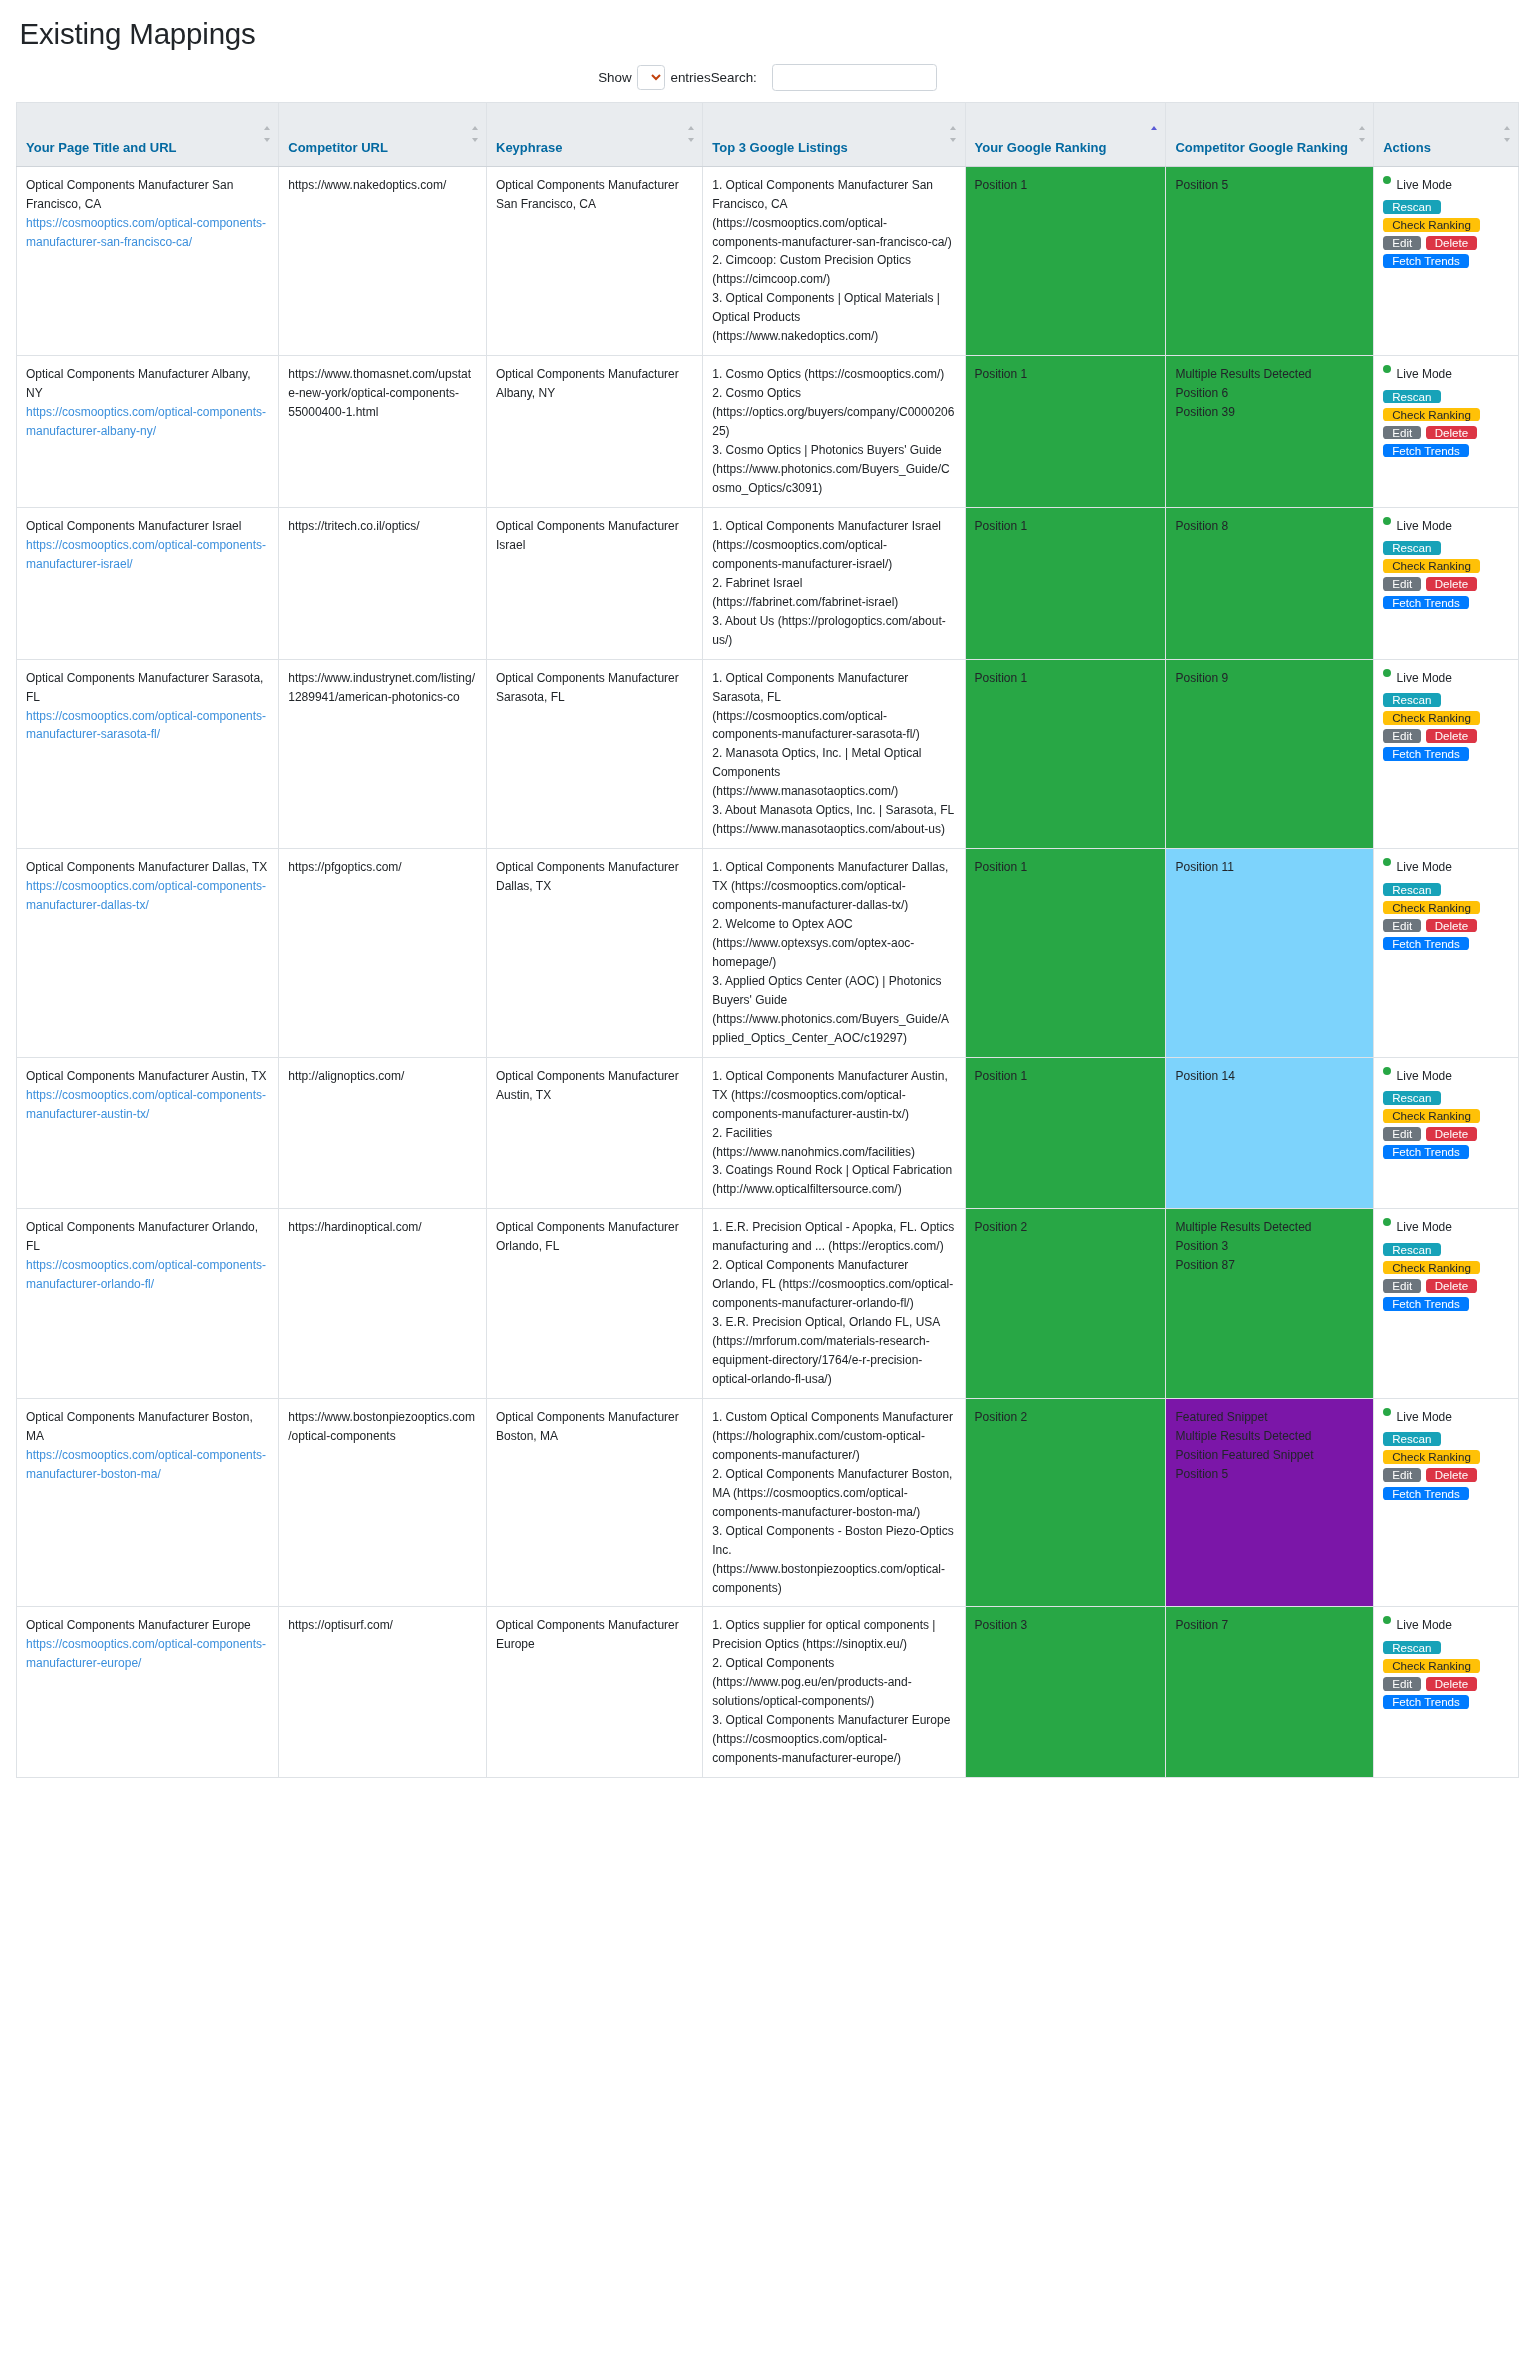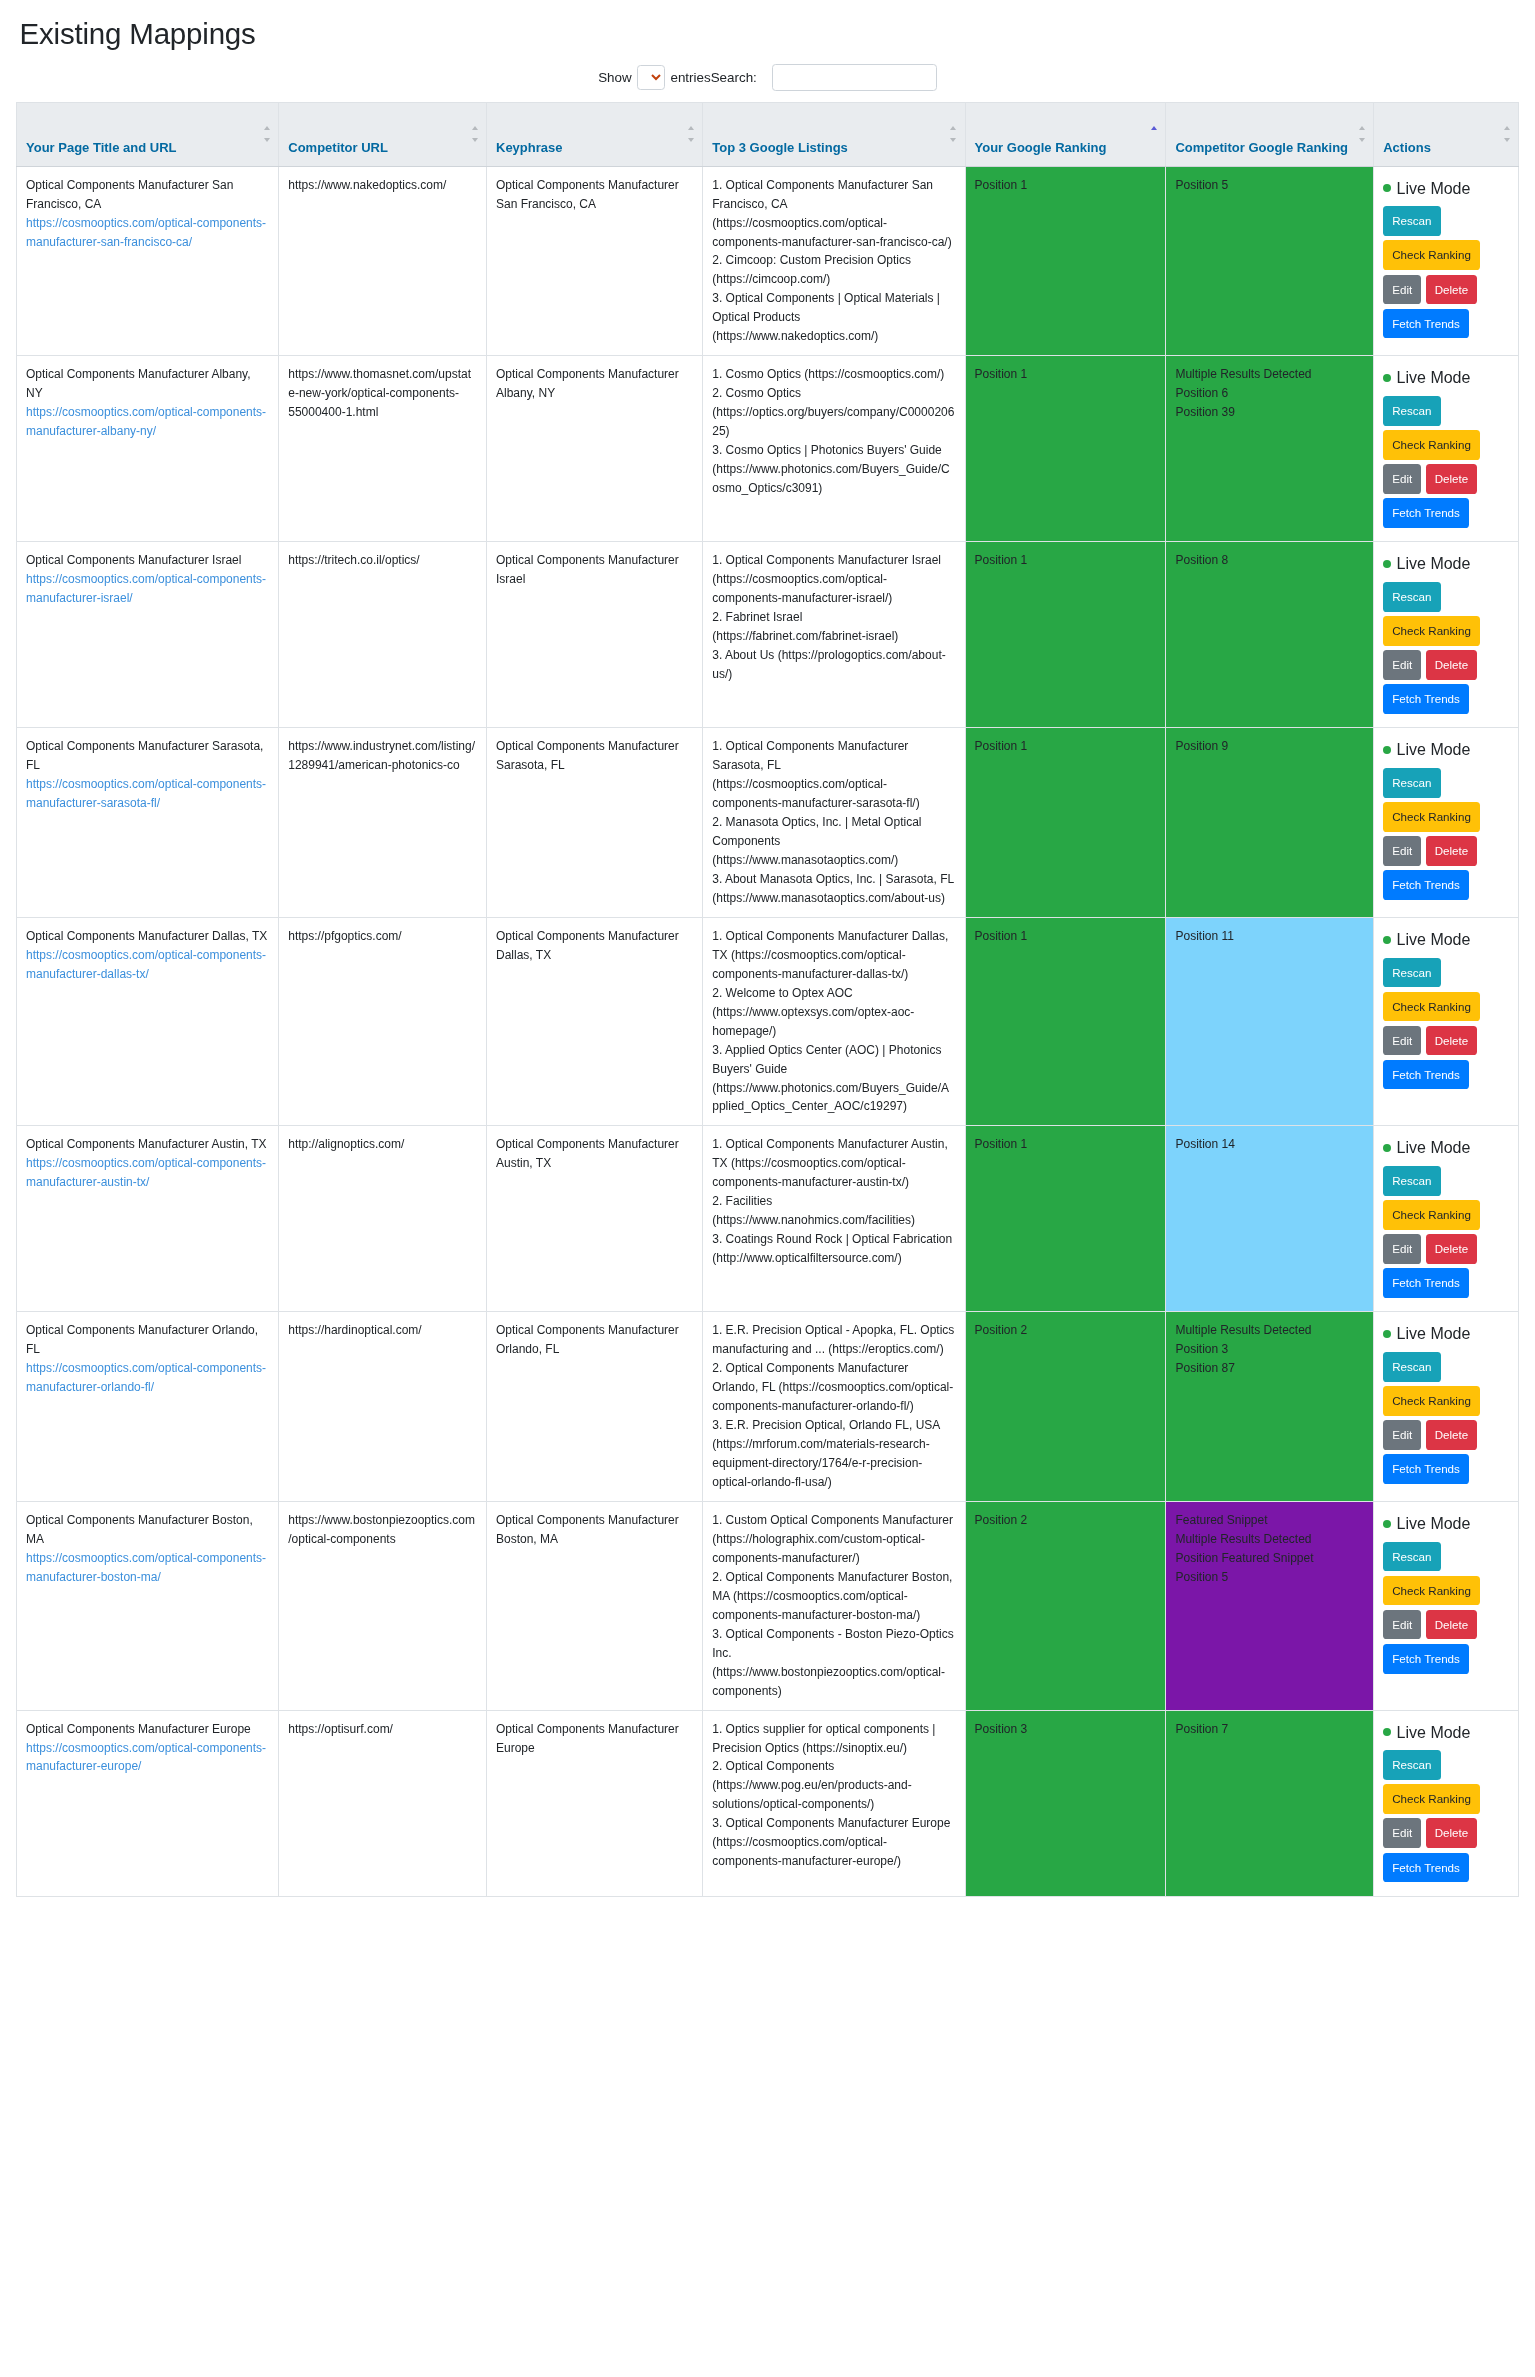--- a/index.html
+++ b/index.html
@@ -136,24 +136,24 @@
     font-size: 12px;
     line-height: 1.58;
   }
   td.rank.green   { background: #28a745; }
   td.rank.amber   { background: #7dd3fc; color: #212529; }
   td.rank.purple  { background: #7b16a8; }
   td.rank .rank-line { display: block; }
 
   td.actions { padding: 8px 7.2px 8px 8px; }
   .live-mode {
-    font-size: 16px;
+    font-size: 12px;
     color: #212529;
     display: flex;
-    align-items: center;
+    align-items: flex-start;
     gap: 5.4px;
     margin-bottom: 5.4px;
     white-space: nowrap;
   }
   .dot {
     width: 8px; height: 8px;
     border-radius: 50%;
     background: #28a745;
     display: inline-block;
     flex: 0 0 auto;
@@ -162,21 +162,21 @@
     display: flex;
     flex-wrap: wrap;
     gap: 4.5px;
     margin-bottom: 4.5px;
   }
   .btn {
     display: inline-block;
     font-family: "Liberation Sans", sans-serif;
     font-size: 11.6px;
     line-height: 1;
-    padding: 9px 9px;
+    padding: 1px 9px;
     border: none;
     border-radius: 3.6px;
     color: #fff;
     cursor: pointer;
     white-space: nowrap;
   }
   .btn-rescan { background: #17a2b8; }
   .btn-check  { background: #ffc107; color: #212529; }
   .btn-edit   { background: #6c757d; }
   .btn-delete { background: #dc3545; }

